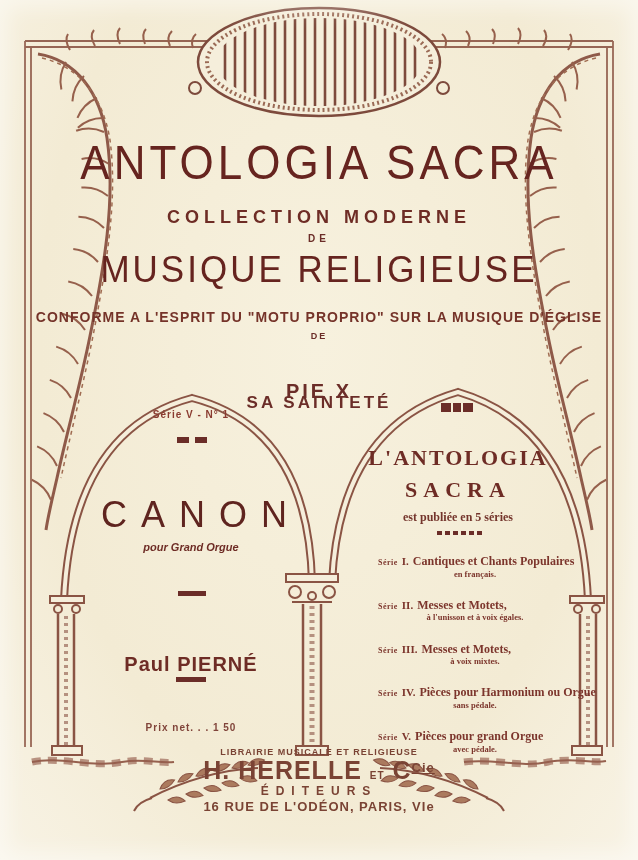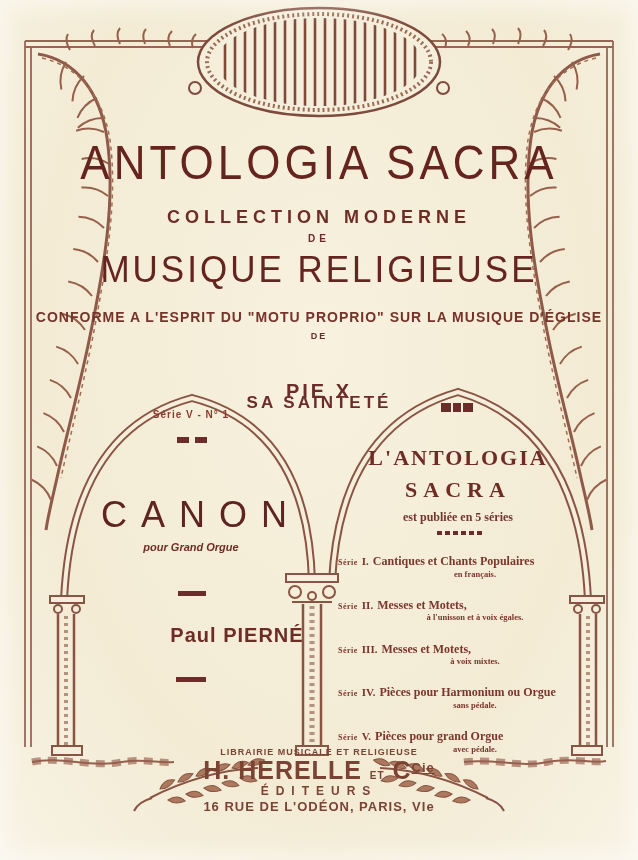--- a/index.html
+++ b/index.html
@@ -18,32 +18,32 @@
   .t-musique{top:251px;font-size:35px;letter-spacing:3px;transform:scaleY(1.05);color:#66241f;}
   .t-conforme{top:310px;font-size:14px;letter-spacing:1px;font-weight:bold;color:#753329;}
   .t-de2{top:332px;font-size:9px;letter-spacing:2px;font-weight:bold;}
   .t-saintete{top:350px;font-size:17px;letter-spacing:3px;font-weight:bold;margin-top:44px;}
   .t-piex{top:381px;font-size:20px;letter-spacing:3px;font-weight:bold;}
 
   .leftcol{position:absolute;left:60px;width:262px;text-align:center;line-height:1;}
   .l-series{top:410px;font-size:10px;font-weight:bold;color:#8a3b30;letter-spacing:1px;}
   .l-canon{top:497px;font-size:36px;letter-spacing:14px;padding-left:10px;color:#5f241f;}
   .l-sub{top:542px;font-size:11px;font-weight:bold;color:#6e2c25;font-style:italic;}
-  .l-composer{top:625px;font-size:20px;font-weight:bold;letter-spacing:1px;color:#6e2c25;margin-left:46px;}
+  .l-composer{top:654px;font-size:20px;font-weight:bold;letter-spacing:1px;color:#6e2c25;}
   .l-price{top:723px;font-size:10px;font-weight:bold;color:#80443a;letter-spacing:1px;}
 
   .rightcol{position:absolute;left:336px;width:244px;text-align:center;line-height:1;
     font-family:"Liberation Serif",serif;}
   .r-h1{top:447px;font-size:22px;letter-spacing:2px;font-weight:bold;color:#6e2c25;}
   .r-h2{top:479px;font-size:22px;letter-spacing:6px;font-weight:bold;color:#6e2c25;}
   .r-sub{top:511px;font-size:12px;font-weight:bold;color:#74352c;}
   .serieslist{position:absolute;left:338px;top:551px;width:248px;
     font-family:"Liberation Serif",serif;color:#7c352c;text-align:left;}
   .series-row{margin-bottom:16px;}
-  .s-line1{line-height:1.1;white-space:nowrap;}
+  .s-line1{line-height:1.1;white-space:nowrap;padding-left:40px;}
   .s-label{font-size:8px;font-weight:bold;letter-spacing:0.5px;}
   .s-num{font-size:11px;font-weight:bold;}
   .s-text{font-size:12px;font-weight:bold;}
   .s-sub{font-size:8.5px;font-weight:bold;text-align:center;padding-left:26px;line-height:1.2;}
 
   .p-line1{top:748px;font-size:9px;font-weight:bold;letter-spacing:1px;color:#7a4334;}
   .p-name{top:758px;font-size:25px;font-weight:bold;letter-spacing:1px;color:#7a4334;}
   .p-et{font-size:10px;font-weight:bold;}
   .p-cie{font-size:13px;vertical-align:7px;text-decoration:underline;}
   .p-editeurs{top:785px;font-size:12px;font-weight:bold;letter-spacing:7px;color:#7a4334;}
@@ -182,20 +182,21 @@
   <div class="txt t-musique">MUSIQUE RELIGIEUSE</div>
   <div class="txt t-conforme">CONFORME A L'ESPRIT DU "MOTU PROPRIO" SUR LA MUSIQUE D'ÉGLISE</div>
   <div class="txt t-de2">DE</div>
   <div class="txt t-saintete">SA SAINTETÉ</div>
   <div class="txt t-piex">PIE X</div>
 
   <div class="txt leftcol l-series">Série V - N° 1</div>
   <div class="txt leftcol l-canon">CANON</div>
   <div class="txt leftcol l-sub">pour Grand Orgue</div>
   <div class="txt leftcol l-composer">Paul PIERNÉ</div>
+  <div class="txt leftcol l-price">Prix net. . .   1 50</div>
 
   <div class="txt rightcol r-h1">L'ANTOLOGIA</div>
   <div class="txt rightcol r-h2">SACRA</div>
   <div class="txt rightcol r-sub">est publiée en 5 séries</div>
 
   <div class="serieslist">
     <div class="series-row">
       <div class="s-line1">
         <span class="s-label">Série</span>
         <span class="s-num">I.</span>

